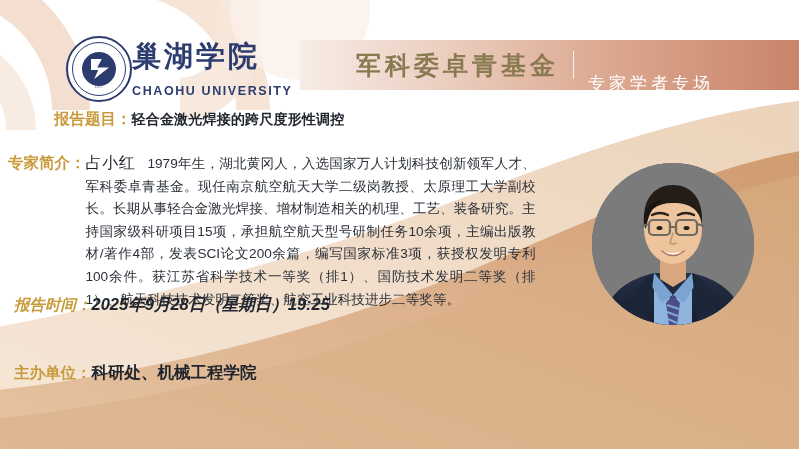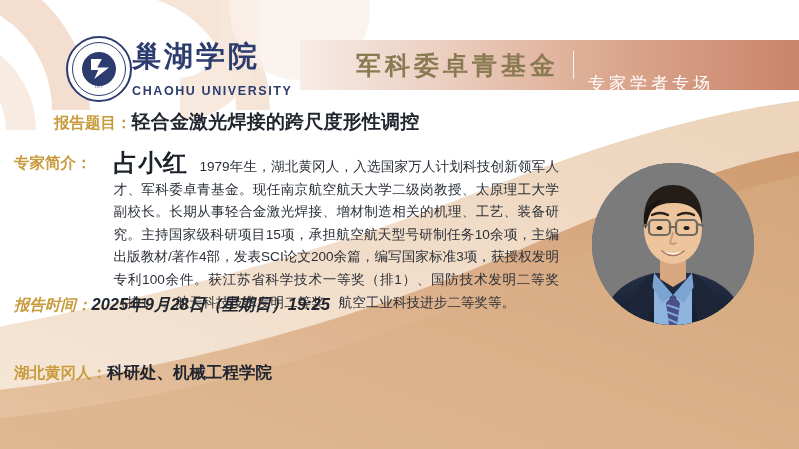--- a/index.html
+++ b/index.html
@@ -92,31 +92,31 @@
   .row{position:absolute;display:flex;align-items:baseline;}
   .label{
     color:#c99a3b;font-size:15.5px;font-weight:bold;white-space:nowrap;
     flex:0 0 auto;
   }
   .value{
     color:#20252e;font-size:16.5px;font-weight:bold;white-space:nowrap;
   }
 
   #row-title{left:14px;top:109px;margin-left:40px;}
-  #row-title .value{font-size:19px;letter-spacing:.2px;text-align:center;}
-
-  #row-bio{left:14px;top:152px;width:545px;align-items:flex-start;gap:22px;}
+  #row-title .value{font-size:14px;letter-spacing:.2px;text-align:center;}
+
+  #row-bio{left:8px;top:152px;width:545px;align-items:flex-start;}
   #row-bio .label{padding-top:1px;}
   .bio-text{
     color:#2b3038;font-size:13.6px;line-height:22.6px;
     text-align:justify;text-justify:inter-character;
     width:450px;
   }
   .bio-name{
-    font-size:24px;font-weight:bold;color:#1b2029;
+    font-size:16px;font-weight:normal;color:#1b2029;
     letter-spacing:.5px;margin-right:12px;
   }
 
   #row-time{left:14px;top:294px;font-style:italic;}
   #row-loc{left:14px;top:328px;}
   #row-org{left:14px;top:362px;}
 
   
   .portrait{
     position:absolute;left:592px;top:163px;width:162px;height:162px;
@@ -201,21 +201,21 @@
       <span class="bio-text"><span class="bio-name">占小红</span><span>1979年生，湖北黄冈人，入选国家万人计划科技创新领军人才、军科委卓青基金。现任南京航空航天大学二级岗教授、太原理工大学副校长。长期从事轻合金激光焊接、增材制造相关的机理、工艺、装备研究。主持国家级科研项目15项，承担航空航天型号研制任务10余项，主编出版教材/著作4部，发表SCI论文200余篇，编写国家标准3项，获授权发明专利100余件。获江苏省科学技术一等奖（排1）、国防技术发明二等奖（排1）、航天科技技术发明二等奖、航空工业科技进步二等奖等。</span></span>
     </div>
 
     <div class="row" id="row-time">
       <span class="label">报告时间：</span>
       <span class="value">2025年9月28日（星期日）19:25</span>
     </div>
 
 
     <div class="row" id="row-org">
-      <span class="label">湖北黄冈人：</span>
+      <span class="label">主办单位：</span>
       <span class="value">科研处、机械工程学院</span>
     </div>
 
     <div class="portrait">
       <div class="p-bg"></div>
       <svg class="p-svg" viewBox="0 0 162 162">
         <defs>
           <linearGradient id="suitG" x1="0" y1="0" x2="0" y2="1">
             <stop offset="0%" stop-color="#252f46"></stop>
             <stop offset="100%" stop-color="#151c2c"></stop>

